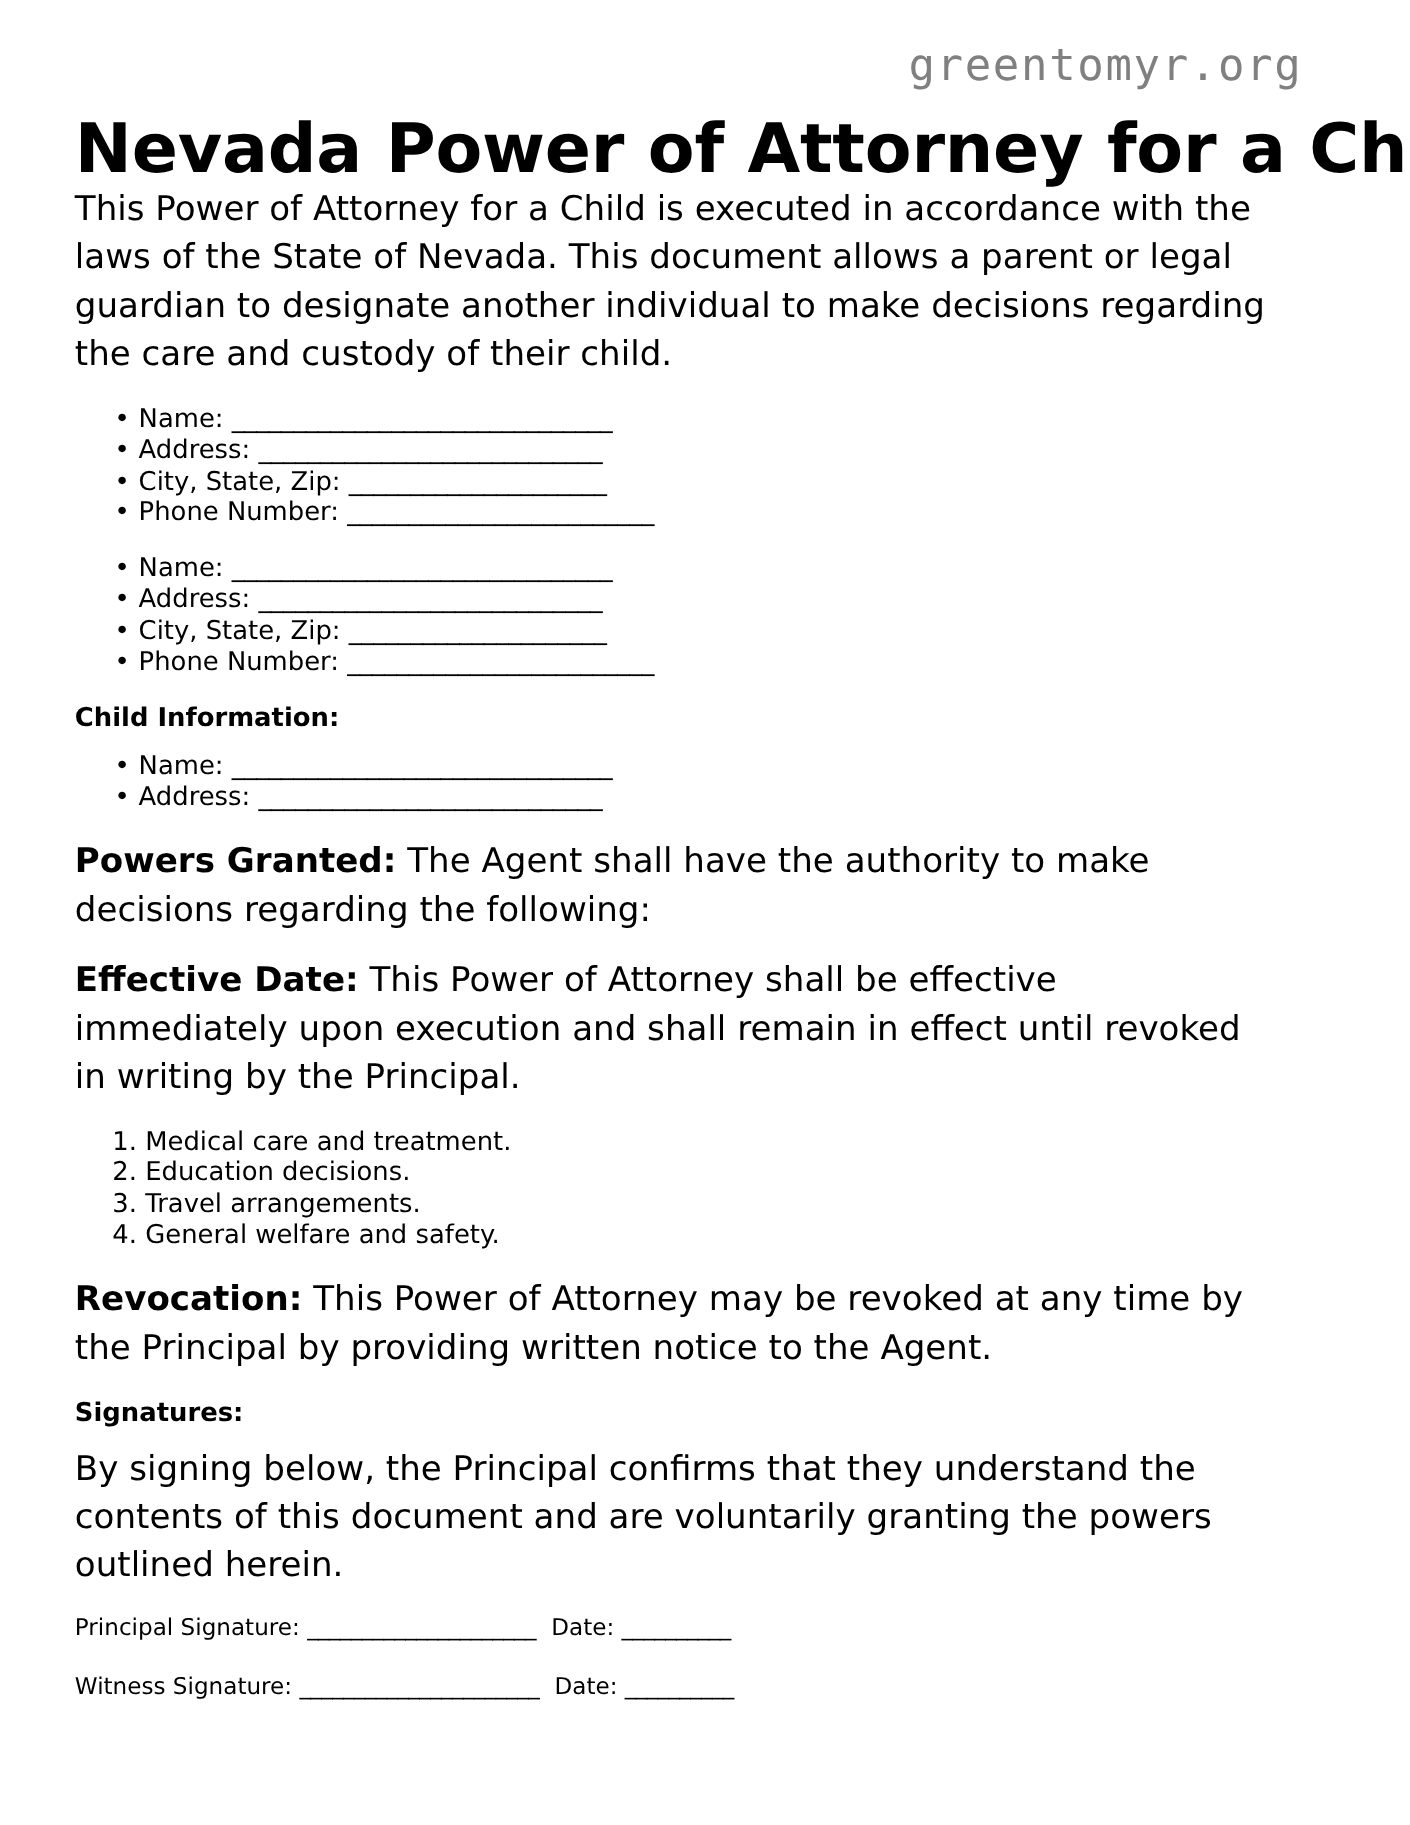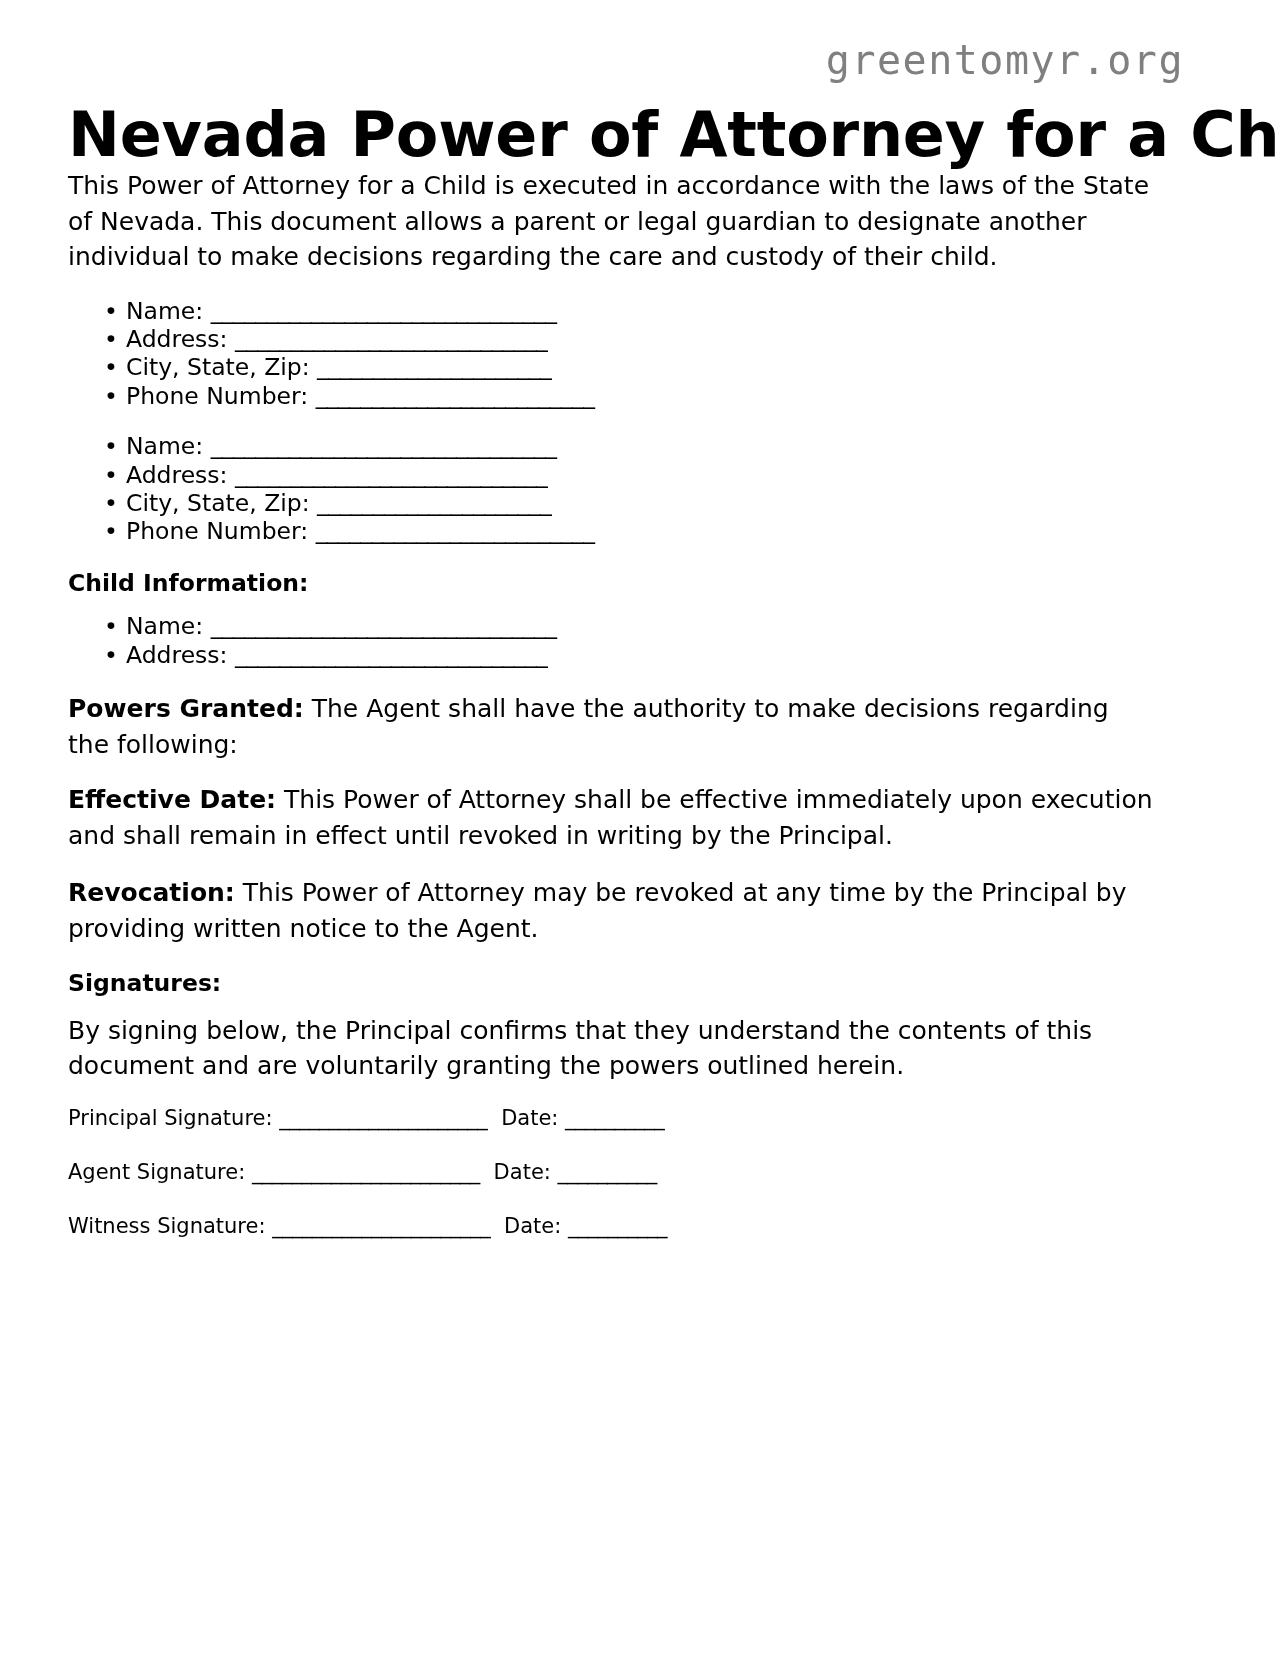--- a/index.html
+++ b/index.html
@@ -53,21 +53,21 @@
   
   .content {
     position: absolute;
     top: 168px;
     left: 68px;
     width: 1086px;
   }
 
   p.para {
     margin: 0 0 22px 0;
-    font-size: 25px;
+    font-size: 31px;
     line-height: 1.42;
   }
   p.para.tight {
     margin-bottom: 20px;
   }
 
   h2.section-head {
     margin: 0 0 14px 0;
     font-size: 23.5px;
     font-weight: bold;
@@ -155,38 +155,39 @@
 
     <h2 class="section-head">Child Information:</h2>
     <ul class="field-list">
       <li><span>Name:</span> <span class="rule">_______________________________</span></li>
       <li><span>Address:</span> <span class="rule">____________________________</span></li>
     </ul>
 
     <p class="para tight"><span class="bold-lead">Powers Granted:</span><span> The Agent shall have the authority to make decisions regarding the following:</span></p>
 
     <p class="para"><span class="bold-lead">Effective Date:</span><span> This Power of Attorney shall be effective immediately upon execution and shall remain in effect until revoked in writing by the Principal.</span></p>
+    <ol class="powers-list">
+      <li>Medical care and treatment.</li>
+      <li>Education decisions.</li>
+      <li>Travel arrangements.</li>
+      <li>General welfare and safety.</li>
+    </ol>
 
     <p class="para"><span class="bold-lead">Revocation:</span><span> This Power of Attorney may be revoked at any time by the Principal by providing written notice to the Agent.</span></p>
 
     <h2 class="section-head">Signatures:</h2>
 
     <p class="para">By signing below, the Principal confirms that they understand the contents of this document and are voluntarily granting the powers outlined herein.</p>
 
     <div class="sig-row">
       <span>Principal Signature:</span>
       <span class="rule">_____________________</span><span class="gap"></span><span>Date:</span>
       <span class="rule">__________</span>
     </div>
 
-    <div class="sig-row">
-      <span>Agent Signature:</span>
-      <span class="rule">_______________________</span><span class="gap"></span><span>Date:</span>
-      <span class="rule">__________</span>
-    </div>
 
     <div class="sig-row">
       <span>Witness Signature:</span>
       <span class="rule">______________________</span><span class="gap"></span><span>Date:</span>
       <span class="rule">__________</span>
     </div>
 
   </div>
 </div>
 

